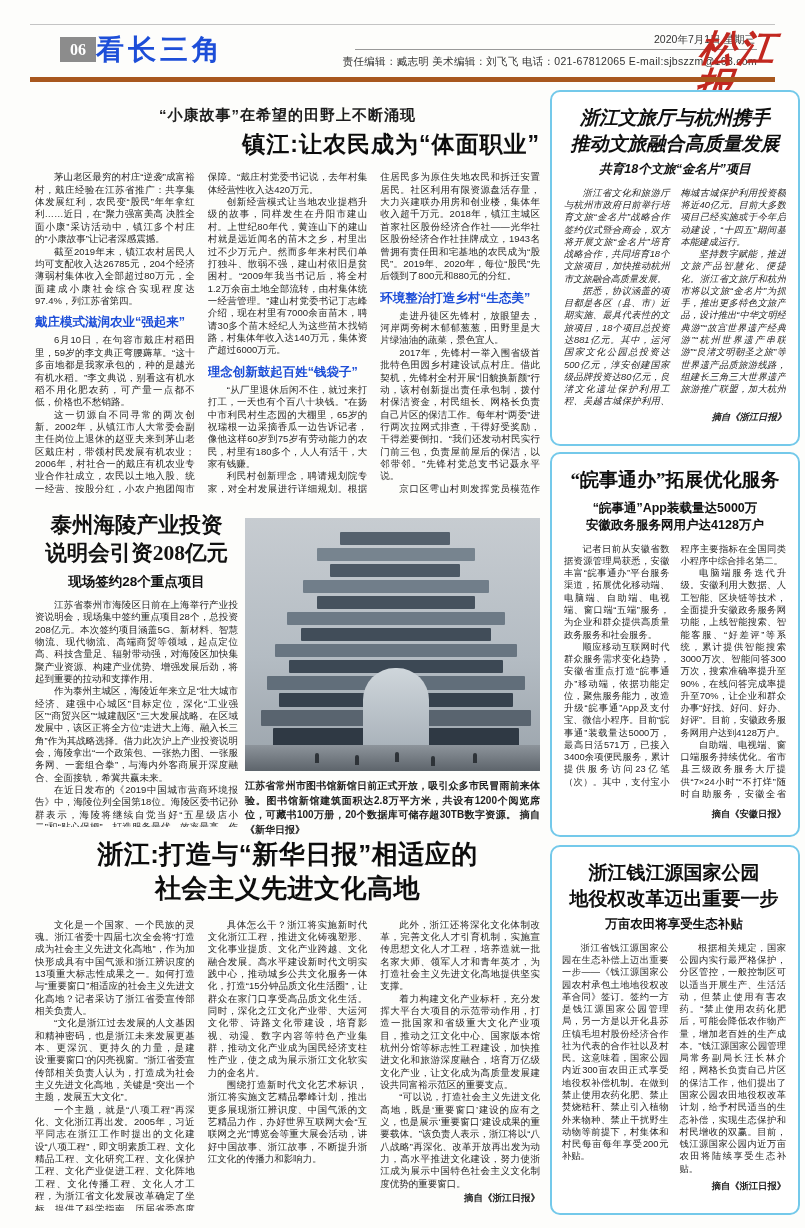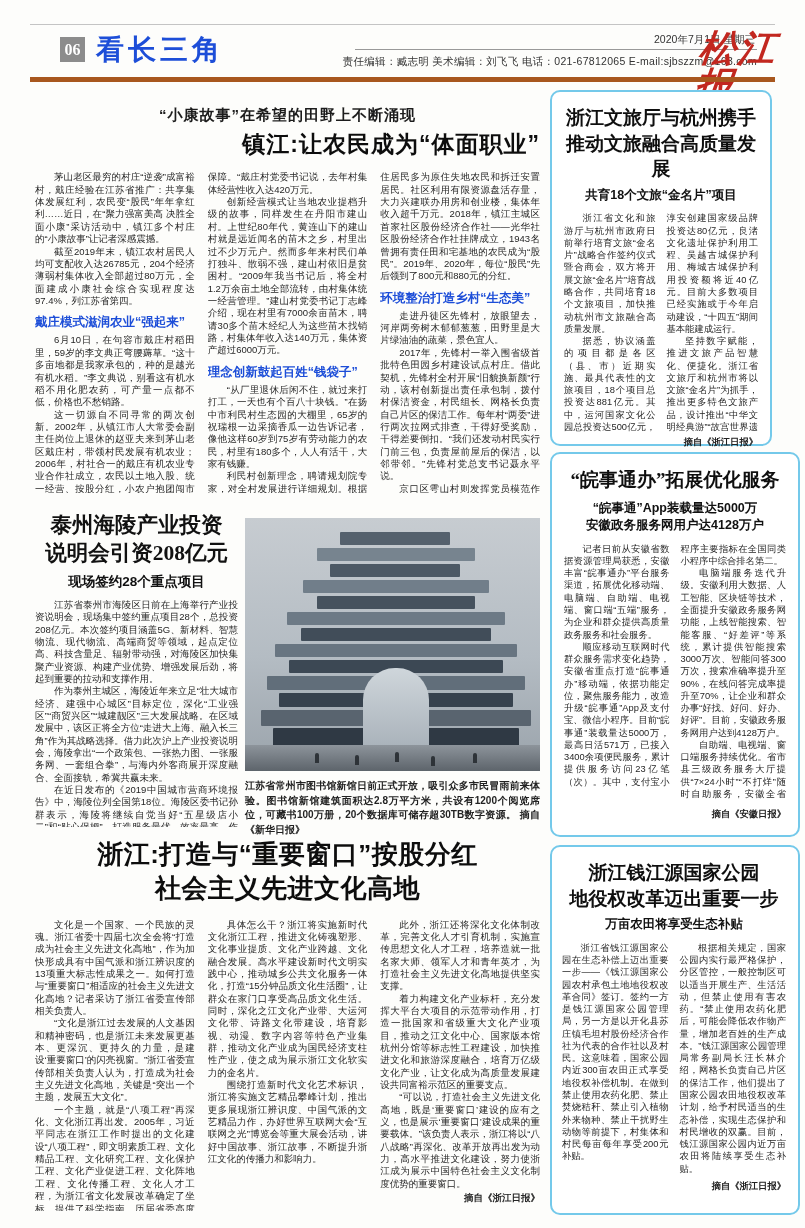--- a/index.html
+++ b/index.html
@@ -7,21 +7,21 @@
     width:805px;height:1228px;position:relative;
     background:#fdfdfb;color:#222;
     font-family:"Liberation Sans",sans-serif;
     overflow:hidden;
   }
   .abs{position:absolute;}
   
   .hairline{background:#c4c4c4;height:1px;}
   .page-no{
     background:#8c8c8c;color:#fff;font-weight:bold;
-    font-size:16px;width:25px;height:25px;line-height:25px;text-align:center;
+    font-size:16px;width:36px;height:25px;line-height:25px;text-align:center;
     font-family:"Liberation Serif",serif;
   }
   .section-title{
     font-family:"Liberation Serif",serif;font-weight:bold;
     font-size:28px;color:#1d4ed8;letter-spacing:4px;line-height:1;
   }
   .date-line{font-size:10.5px;color:#333;text-align:right;}
   .editor-line{font-size:10.5px;color:#333;text-align:right;letter-spacing:0.3px;}
   .masthead{
     font-family:"Liberation Serif",serif;font-style:italic;font-weight:bold;
@@ -153,42 +153,42 @@
   <div class="person" style="left:186px;bottom:5px;"></div>
   <div class="person" style="left:228px;bottom:8px;"></div>
 </div>
 
 <div class="abs caption" style="left:245px;top:779px;width:295px;">
   <span>江苏省常州市图书馆新馆日前正式开放，吸引众多市民冒雨前来体验。图书馆新馆建筑面积达2.8万平方米，共设有1200个阅览席位，可藏书100万册，20个数据库可储存超30TB数字资源。</span>
   <span class="cap-attr">摘自《新华日报》</span>
 </div>
 
 <div class="abs" style="left:35px;top:838px;width:505px;">
-  <div class="a3-title">浙江:打造与“重要窗口”按股分红</div>
+  <div class="a3-title">浙江:打造与“新华日报”相适应的</div>
   <div class="a3-title">社会主义先进文化高地</div>
   <div class="col-wrap body-text" style="margin-top:13px;height:292px;">
     <div class="col">
         <p class="para">文化是一个国家、一个民族的灵魂。浙江省委十四届七次全会将“打造成为社会主义先进文化高地”，作为加快形成具有中国气派和浙江辨识度的13项重大标志性成果之一。如何打造与“重要窗口”相适应的社会主义先进文化高地？记者采访了浙江省委宣传部相关负责人。</p>
         <p class="para">“文化是浙江过去发展的人文基因和精神密码，也是浙江未来发展更基本、更深沉、更持久的力量，是建设‘重要窗口’的闪亮视窗。”浙江省委宣传部相关负责人认为，打造成为社会主义先进文化高地，关键是“突出一个主题，发展五大文化”。</p>
         <p class="para">一个主题，就是“八项工程”再深化、文化浙江再出发。2005年，习近平同志在浙江工作时提出的文化建设“八项工程”，即文明素质工程、文化精品工程、文化研究工程、文化保护工程、文化产业促进工程、文化阵地工程、文化传播工程、文化人才工程，为浙江省文化发展改革确定了坐标，提供了科学指南。历届省委高度重视文化建设，坚持一张蓝图绘到底、一任接着一任干，持之以恒地推进“八项工程”，推动浙江文化发展改革迈上了新台阶，文化的力量深深地融入到浙江人民的创新创造之中，成为浙江经济社会发展的强大引擎。迈入建设“重要窗口”的新阶段，“八项工程”仍然是指引浙江文化建设的重要方略，是打造社会主义先进文化高地必须始终坚持的基本遵循。发展“五大文化”，就是要着眼于“重要窗口”建设赋予文化新的任务，大力发展以党的创新理论为引领的先进文化，以红船精神为代表</p>
       </div>
     <div class="col">
         <p class="para">具体怎么干？浙江将实施新时代文化浙江工程，推进文化铸魂塑形、文化事业提质、文化产业跨越、文化融合发展。高水平建设新时代文明实践中心，推动城乡公共文化服务一体化，打造“15分钟品质文化生活圈”，让群众在家门口享受高品质文化生活。同时，深化之江文化产业带、大运河文化带、诗路文化带建设，培育影视、动漫、数字内容等特色产业集群，推动文化产业成为国民经济支柱性产业，使之成为展示浙江文化软实力的金名片。</p>
         <p class="para">围绕打造新时代文化艺术标识，浙江将实施文艺精品攀峰计划，推出更多展现浙江辨识度、中国气派的文艺精品力作，办好世界互联网大会“互联网之光”博览会等重大展会活动，讲好中国故事、浙江故事，不断提升浙江文化的传播力和影响力。</p>
       </div>
     <div class="col">
         <p class="para">此外，浙江还将深化文化体制改革，完善文化人才引育机制，实施宣传思想文化人才工程，培养造就一批名家大师、领军人才和青年英才，为打造社会主义先进文化高地提供坚实支撑。</p>
         <p class="para">着力构建文化产业标杆，充分发挥大平台大项目的示范带动作用，打造一批国家和省级重大文化产业项目，推动之江文化中心、国家版本馆杭州分馆等标志性工程建设，加快推进文化和旅游深度融合，培育万亿级文化产业，让文化成为高质量发展建设共同富裕示范区的重要支点。</p>
         <p class="para">“可以说，打造社会主义先进文化高地，既是‘重要窗口’建设的应有之义，也是展示‘重要窗口’建设成果的重要载体。”该负责人表示，浙江将以“八八战略”再深化、改革开放再出发为动力，高水平推进文化建设，努力使浙江成为展示中国特色社会主义文化制度优势的重要窗口。</p>
         <p class="attribution">摘自《浙江日报》</p>
       </div>
   </div>
 </div>
 
-<div class="abs rail-box" style="left:550px;top:90px;width:222px;height:356px;">
+<div class="abs rail-box" style="left:550px;top:90px;width:250px;height:356px;font-style:italic;">
   <div class="rail-title">浙江文旅厅与杭州携手</div>
   <div class="rail-title">推动文旅融合高质量发展</div>
   <div class="rail-sub">共育18个文旅“金名片”项目</div>
   <div class="rail-body" style="height:222px;">
       <p class="para">浙江省文化和旅游厅与杭州市政府日前举行培育文旅“金名片”战略合作签约仪式暨合商会，双方将开展文旅“金名片”培育战略合作，共同培育18个文旅项目，加快推动杭州市文旅融合高质量发展。</p>
       <p class="para">据悉，协议涵盖的项目都是各区（县、市）近期实施、最具代表性的文旅项目，18个项目总投资达881亿元。其中，运河国家文化公园总投资达500亿元，淳安创建国家级品牌投资达80亿元，良渚文化遗址保护利用工程、吴越古城保护利用、梅城古城保护利用投资额将近40亿元。目前大多数项目已经实施或于今年启动建设，“十四五”期间基本能建成运行。</p>
       <p class="para">坚持数字赋能，推进文旅产品智慧化、便捷化。浙江省文旅厅和杭州市将以文旅“金名片”为抓手，推出更多特色文旅产品，设计推出“中华文明经典游”“故宫世界遗产经典游”“杭州世界遗产串联游”“良渚文明朝圣之旅”等世界遗产品质旅游线路，组建长三角三大世界遗产旅游推广联盟，加大杭州文旅品牌市场营销，让“金名片”成为闪亮的品牌。</p>
     </div>
   <div class="rail-attr">摘自《浙江日报》</div>
 </div>

